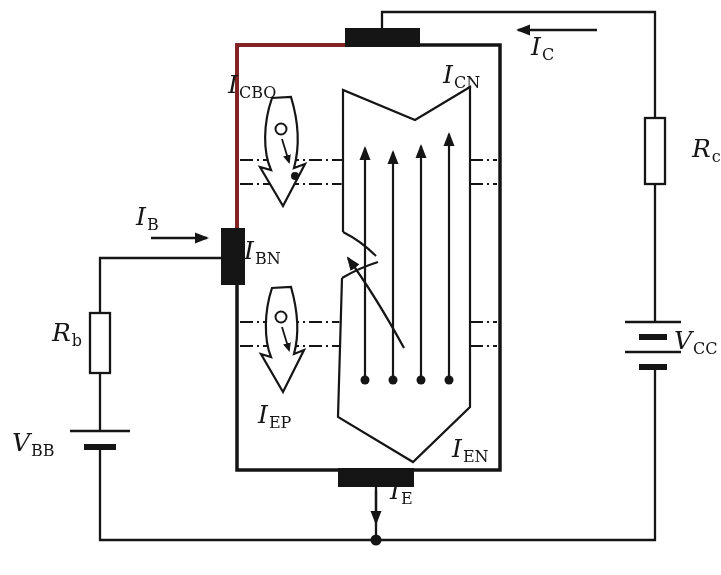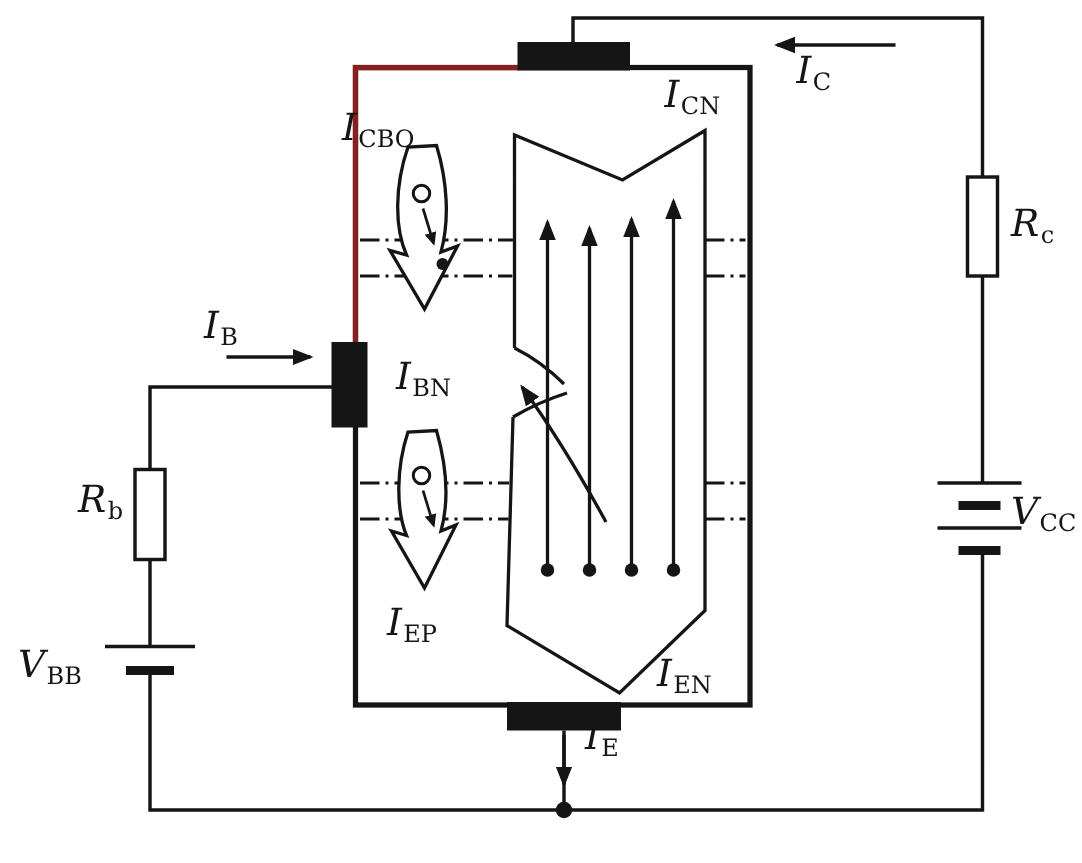--- a/index.html
+++ b/index.html
@@ -117,26 +117,26 @@
 
     <g>
       <path class="w" d="M597,30 L518,30" marker-end="url(#ah)"></path>
       <path class="w" d="M151,238 L207,238" marker-end="url(#ah)"></path>
       <path class="w" d="M376,490 L376,523" marker-end="url(#ah)"></path>
     </g>
   </svg>
 
   <div>
     <span class="lbl" style="left:228px;top:72px"><span class="b">I</span><sub>CBO</sub></span>
-    <span class="lbl" style="left:443px;top:50px"><span class="b">I</span><sub>CN</sub></span>
+    <span class="lbl" style="left:443px;top:62px"><span class="b">I</span><sub>CN</sub></span>
     <span class="lbl" style="left:531px;top:34px"><span class="b">I</span><sub>C</sub></span>
-    <span class="lbl" style="left:674px;top:136px"><span class="b">R</span><sub>c</sub></span>
+    <span class="lbl" style="left:692px;top:136px"><span class="b">R</span><sub>c</sub></span>
     <span class="lbl" style="left:674px;top:328px"><span class="b">V</span><sub>CC</sub></span>
     <span class="lbl" style="left:136px;top:204px"><span class="b">I</span><sub>B</sub></span>
-    <span class="lbl" style="left:264px;top:238px"><span class="b">I</span><sub>BN</sub></span>
+    <span class="lbl" style="left:244px;top:238px"><span class="b">I</span><sub>BN</sub></span>
     <span class="lbl" style="left:52px;top:320px"><span class="b">R</span><sub>b</sub></span>
     <span class="lbl" style="left:12px;top:430px"><span class="b">V</span><sub>BB</sub></span>
     <span class="lbl" style="left:258px;top:402px"><span class="b">I</span><sub>EP</sub></span>
-    <span class="lbl" style="left:438px;top:436px"><span class="b">I</span><sub>EN</sub></span>
+    <span class="lbl" style="left:452px;top:436px"><span class="b">I</span><sub>EN</sub></span>
     <span class="lbl" style="left:390px;top:478px"><span class="b">I</span><sub>E</sub></span>
   </div>
 
 </div>
 
 </body></html>

